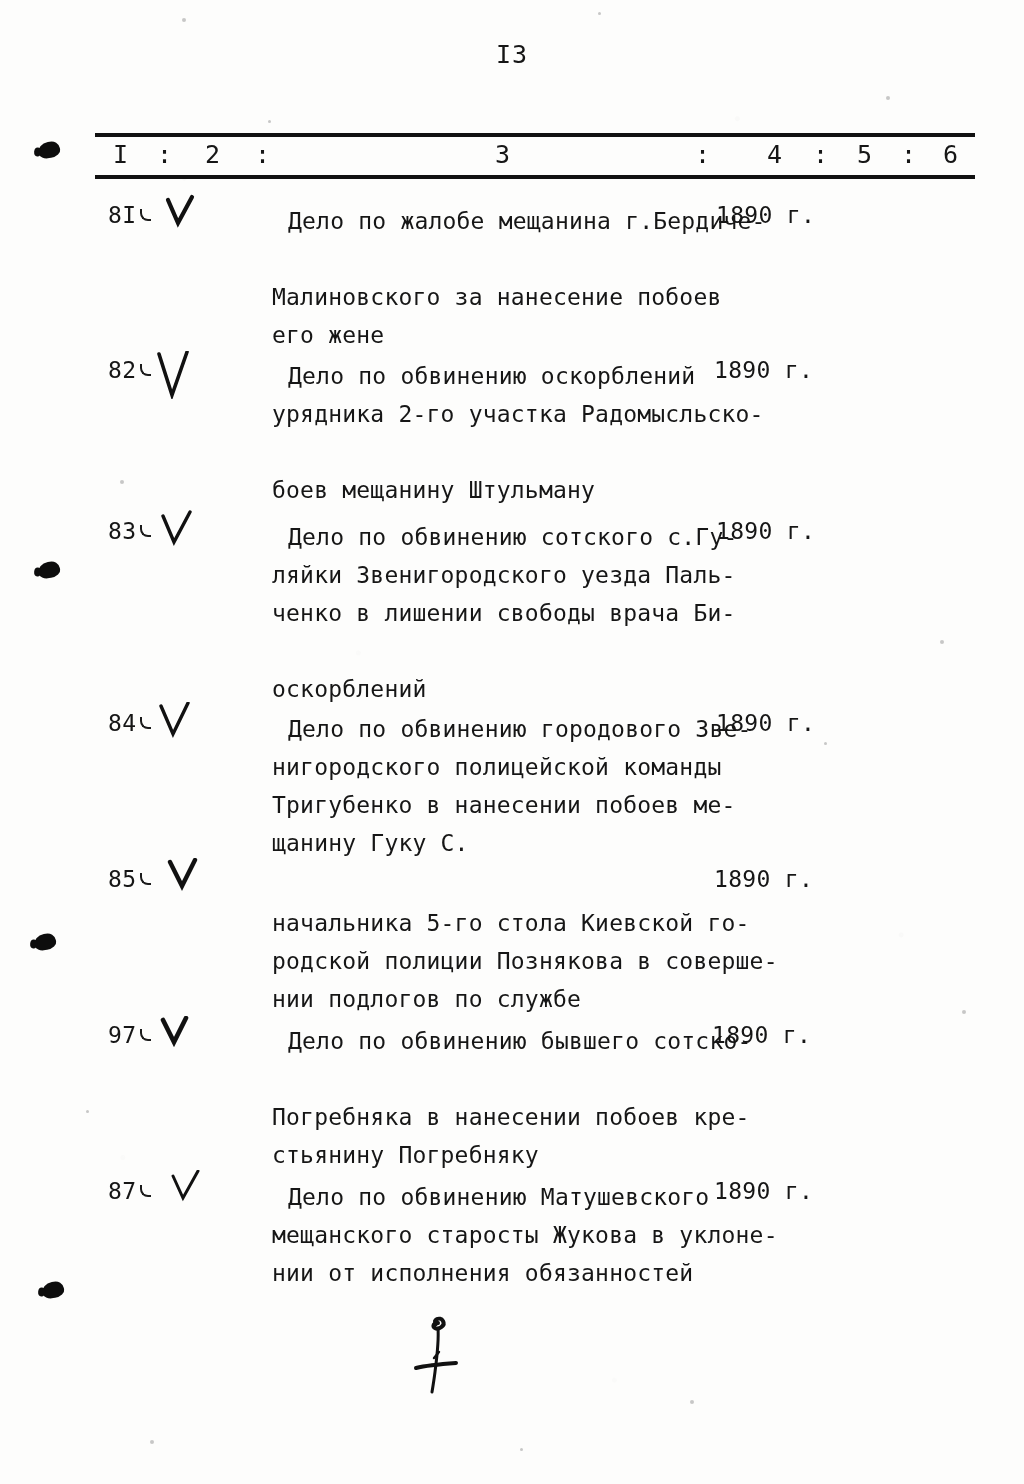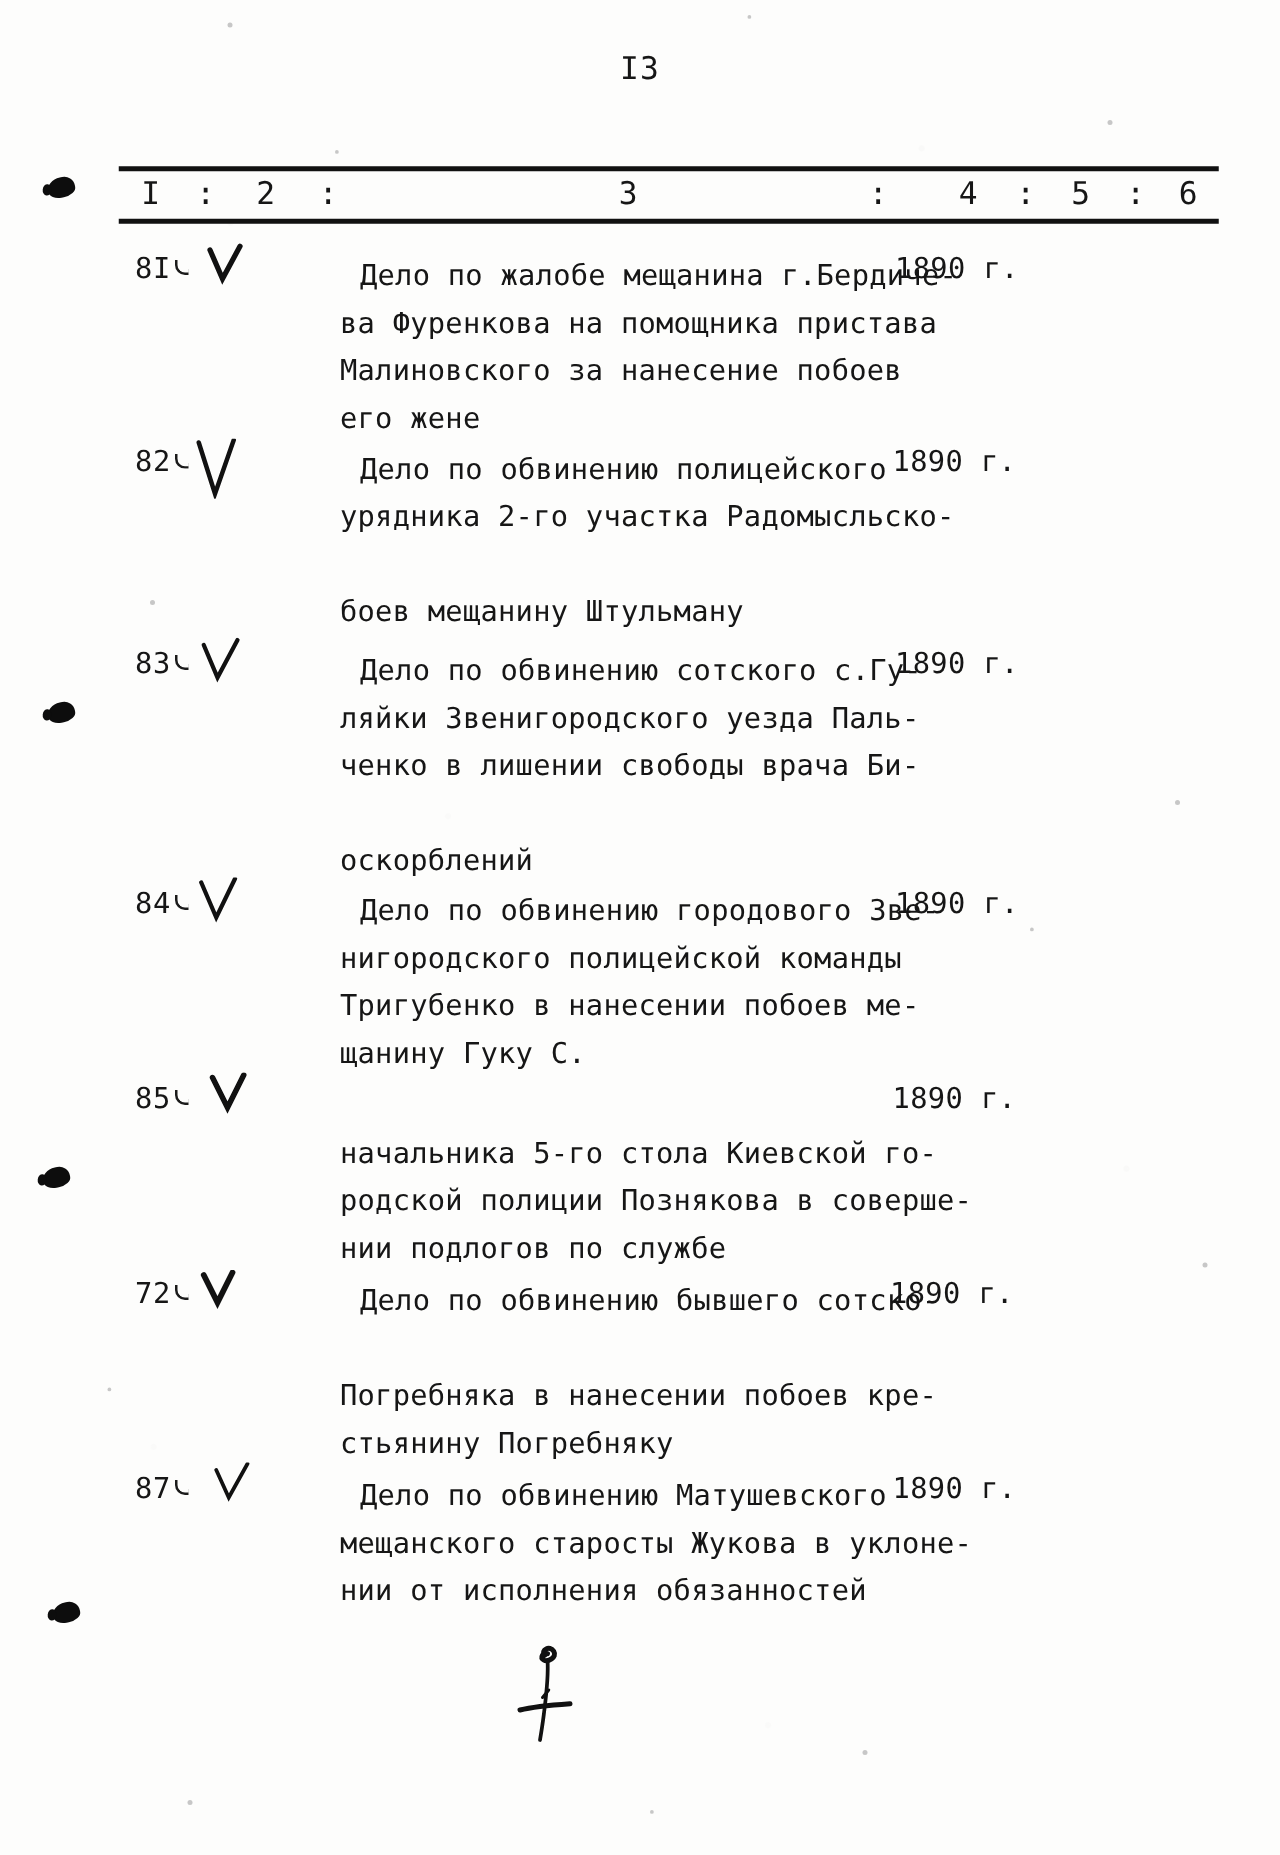--- a/index.html
+++ b/index.html
@@ -213,34 +213,34 @@
 
   <div class="entry" style="top:202px;">
     <div class="entry-num">
       <span>8I</span><span class="hook"></span>
       <span class="checkmark" style="left:56px;">
         <svg width="34" height="36" viewBox="0 0 34 36">
             <path d="M4 6 L14 29 L28 3" stroke="#111" stroke-width="4.2" fill="none" stroke-linecap="round" stroke-linejoin="miter"></path>
           </svg>
       </span>
     </div>
-    <div class="entry-text"><span class="indent-first">Дело по жалобе мещанина г.Бердиче-</span><br><span>ва Фуренкова на помощника пристава</span><br><span>Малиновского за нанесение побоев</span><br><span>его жене</span></div>
+    <div class="entry-text"><span class="indent-first">Дело по жалобе мещанина г.Бердиче-</span><br><br><span>Малиновского за нанесение побоев</span><br><span>его жене</span></div>
     <div class="entry-date" style="left:716px;">1890 г.</div>
   </div>
 
   <div class="entry" style="top:357px;">
     <div class="entry-num">
       <span>82</span><span class="hook"></span>
       <span class="checkmark" style="left:48px; top:-6px;">
         <svg width="36" height="48" viewBox="0 0 36 48">
             <path d="M3 3 L16 44 L31 1" stroke="#111" stroke-width="3.6" fill="none" stroke-linecap="round" stroke-linejoin="miter"></path>
           </svg>
       </span>
     </div>
-    <div class="entry-text"><span class="indent-first">Дело по обвинению полицейского</span><br><span>урядника 2-го участка Радомысльско-</span><br><br><span>боев мещанину Штульману</span></div>
+    <div class="entry-text"><span class="indent-first">Дело по обвинению оскорблений</span><br><span>урядника 2-го участка Радомысльско-</span><br><br><span>боев мещанину Штульману</span></div>
     <div class="entry-date" style="left:714px;">1890 г.</div>
   </div>
 
   <div class="entry" style="top:518px;">
     <div class="entry-num">
       <span>83</span><span class="hook"></span>
       <span class="checkmark" style="left:52px;">
         <svg width="34" height="38" viewBox="0 0 34 38">
             <path d="M3 6 L14 32 L30 2" stroke="#111" stroke-width="3.4" fill="none" stroke-linecap="round" stroke-linejoin="miter"></path>
           </svg>
@@ -271,21 +271,21 @@
             <path d="M4 4 L16 28 L29 2" stroke="#111" stroke-width="4.4" fill="none" stroke-linecap="round" stroke-linejoin="miter"></path>
           </svg>
       </span>
     </div>
     <div class="entry-text"><br><span>начальника 5-го стола Киевской го-</span><br><span>родской полиции Познякова в соверше-</span><br><span>нии подлогов по службе</span></div>
     <div class="entry-date" style="left:714px;">1890 г.</div>
   </div>
 
   <div class="entry" style="top:1022px;">
     <div class="entry-num">
-      <span>72</span><span class="hook"></span>
+      <span>97</span><span class="hook"></span>
       <span class="checkmark" style="left:52px; top:-6px;">
         <svg width="30" height="32" viewBox="0 0 30 32">
             <path d="M3 4 L14 26 L26 2" stroke="#111" stroke-width="4.6" fill="none" stroke-linecap="round" stroke-linejoin="miter"></path>
           </svg>
       </span>
     </div>
     <div class="entry-text"><span class="indent-first">Дело по обвинению бывшего сотско-</span><br><br><span>Погребняка в нанесении побоев кре-</span><br><span>стьянину Погребняку</span></div>
     <div class="entry-date" style="left:712px;">1890 г.</div>
   </div>
 

